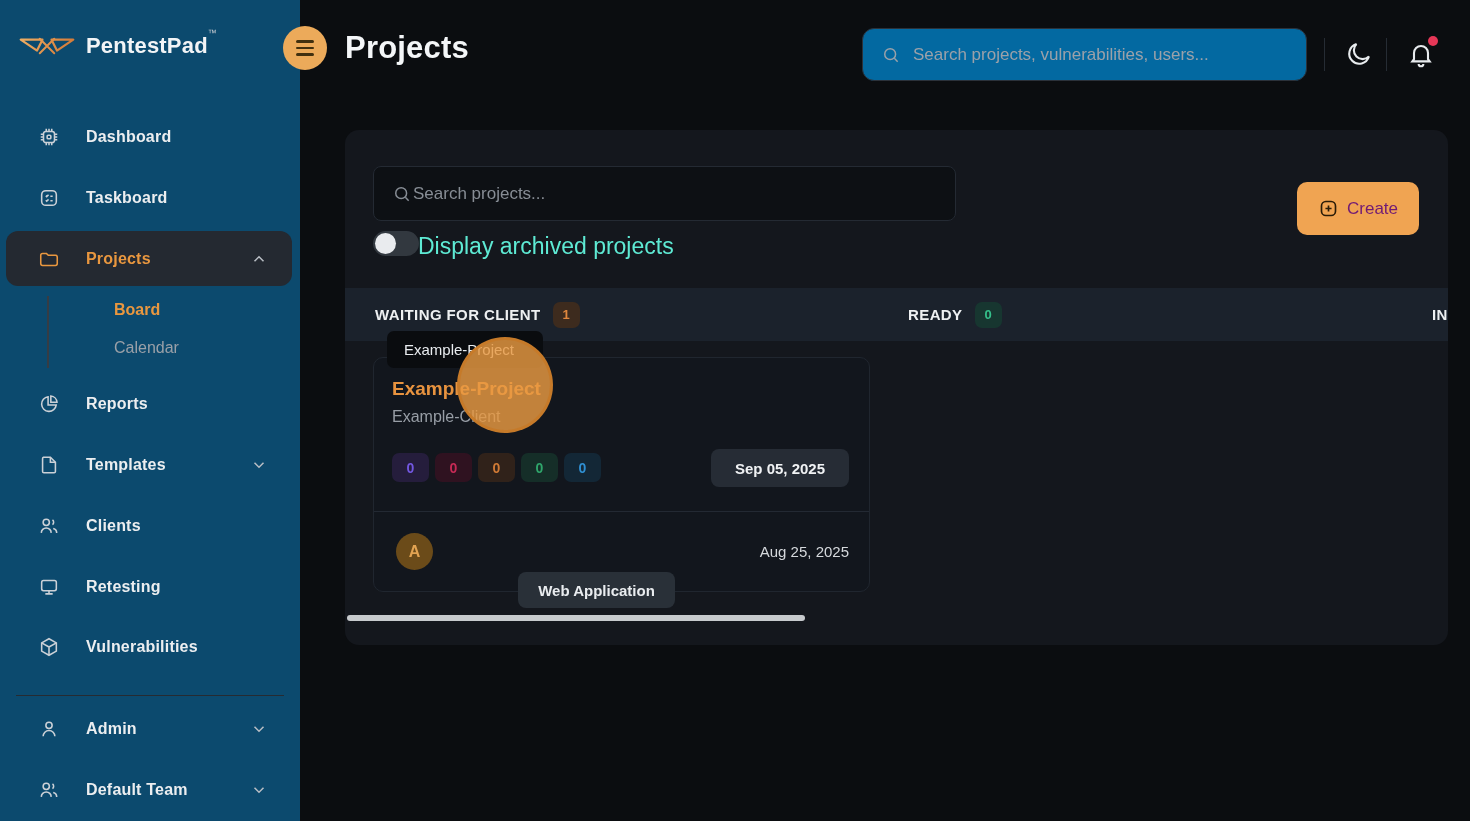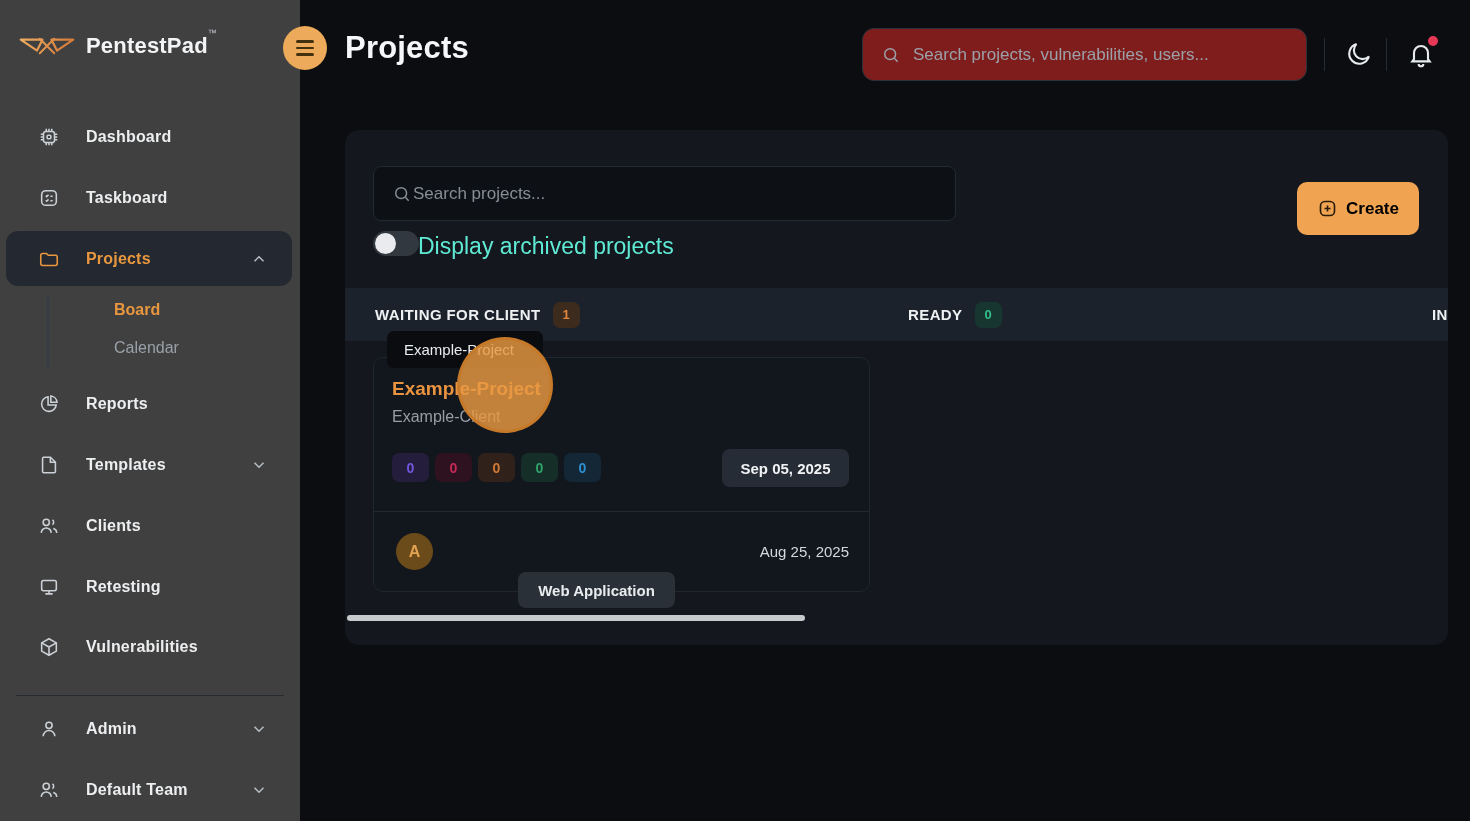--- a/index.html
+++ b/index.html
@@ -1,20 +1,20 @@
 <!DOCTYPE html>
 <html><head>
 <meta charset="utf-8">
 <style>
   * { margin:0; padding:0; box-sizing:border-box; }
   html,body { width:1470px; height:821px; background:#0b0d10; font-family:"Liberation Sans", sans-serif; overflow:hidden; }
   .app { position:relative; width:1470px; height:821px; background:#0b0d10; }
 
   
-  .sidebar { position:absolute; left:0; top:0; width:300px; height:821px; background:#404040; z-index:5;text-decoration:underline; }
+  .sidebar { position:absolute; left:0; top:0; width:300px; height:821px; background:#0c4a6e; z-index:5;text-decoration:underline; }
   .logo-row { position:absolute; left:18px; top:28px; display:flex; align-items:flex-start; gap:10px; }
   .logo-mark { width:58px; height:36px; }
   .logo-text { font-size:22px; font-weight:700; color:#f2f4f6; letter-spacing:.2px; line-height:36px; }
   .logo-tm { font-size:9px; color:#c6cad0; vertical-align:top; }
 
   .nav-item { position:absolute; left:6px; right:8px; height:44px; display:flex; align-items:center; padding-left:32px; border-radius:12px; cursor:pointer; }
   .nav-item .nav-icon { width:22px; height:22px; color:#ccd1d7; flex:0 0 22px; display:flex; }
   .nav-item .nav-icon svg { width:22px; height:22px; }
   .nav-label { margin-left:26px; font-size:16px; font-weight:700; color:#eceef0; letter-spacing:.2px; }
   .nav-item.active { background:#242931; height:55px; }
@@ -24,60 +24,60 @@
   .sub-line { position:absolute; left:47px; top:296px; width:2px; height:72px; background:#363c44; }
   .sub-item { position:absolute; left:95px; height:36px; display:flex; align-items:center; font-size:16px; font-weight:700; cursor:pointer;margin-left:19px; }
   .sub-item.active { color:#e9973f; }
   .sub-item.muted { color:#9aa0a8; font-weight:400; }
   .side-divider { position:absolute; left:16px; right:16px; top:695px; height:1px; background:#262b32; }
 
   
   .hamburger-btn { position:absolute; left:283px; top:26px; width:44px; height:44px; border-radius:50%; background:#ecaa5a; z-index:6; border:none; display:flex; flex-direction:column; justify-content:center; align-items:center; gap:4px; cursor:pointer; }
   .hamburger-btn i { display:block; width:18px; height:2.5px; background:#42300f; border-radius:2px; }
   .page-title { position:absolute; left:345px; top:30px; font-size:31px; font-weight:800; color:#f4f6f8; letter-spacing:.2px; }
-  .global-search { position:absolute; left:862px; top:28px; width:445px; height:53px; background:#7f1d1d; border:1px solid #2b313a; border-radius:12px; display:flex; align-items:center; padding:0 18px; }
+  .global-search { position:absolute; left:862px; top:28px; width:445px; height:53px; background:#0369a1; border:1px solid #2b313a; border-radius:12px; display:flex; align-items:center; padding:0 18px; }
   .global-search svg { width:20px; height:20px; color:#9ba1a9; }
   .global-search input { flex:1; margin-left:12px; background:transparent; border:none; outline:none; color:#cfd3d8; font-size:17px; font-family:"Liberation Sans", sans-serif; }
   .global-search input::placeholder { color:#9ba1a9; }
   .top-divider { position:absolute; top:38px; width:1px; height:33px; background:#262c34; }
   .icon-btn { position:absolute; top:38px; width:34px; height:34px; background:transparent; border:none; color:#e8ebee; cursor:pointer; }
   .icon-btn svg { width:28px; height:28px; }
   .notif-dot { position:absolute; right:0px; top:-2px; width:10px; height:10px; border-radius:50%; background:#e63757; }
 
   
   .panel { position:absolute; left:345px; top:130px; width:1103px; height:515px; background:#14171d; border-radius:14px; overflow:hidden; z-index:1; }
   .proj-search { position:absolute; left:28px; top:36px; width:583px; height:55px; background:#0d1014; border:1px solid #242a33; border-radius:8px; display:flex; align-items:center; padding:0 18px; }
   .proj-search svg { width:20px; height:20px; color:#878d95; }
   .proj-search input { flex:1; margin-left:1px; background:transparent; border:none; outline:none; color:#cfd3d8; font-size:17px; font-family:"Liberation Sans", sans-serif; }
   .proj-search input::placeholder { color:#878d95; }
   .toggle { position:absolute; left:28px; top:101px; width:46px; height:25px; border-radius:13px; background:#32383f; cursor:pointer; }
   .toggle .knob { position:absolute; left:2px; top:2px; width:21px; height:21px; border-radius:50%; background:#e9ebee; }
   .toggle-label { position:absolute; left:73px; top:103px; font-size:23px; color:#5eead4; }
   .create-btn { position:absolute; left:952px; top:52px; width:122px; height:53px; background:#f0a452; border:none; border-radius:10px; display:flex; align-items:center; justify-content:center; gap:8px; cursor:pointer; }
   .create-btn svg { width:21px; height:21px; color:#2a1c08; }
-  .create-btn span { font-size:17px; font-weight:700; color:#000000; }
+  .create-btn span { font-size:17px; font-weight:400; color:#701a75; }
 
   .col-strip { position:absolute; left:0; top:158px; width:100%; height:53px; background:#1b222c; }
   .col-head { position:absolute; top:0; height:53px; display:flex; align-items:center; gap:12px; white-space:nowrap; }
   .col-name { font-size:15px; font-weight:800; color:#eef0f2; letter-spacing:.4px; }
   .col-count { min-width:27px; height:26px; padding:0 7px; border-radius:7px; font-size:13px; font-weight:700; display:flex; align-items:center; justify-content:center; }
   .count-waiting { background:#3d2b1e; color:#e0873e; }
   .count-ready { background:#173630; color:#35c08b; }
 
   .project-card { position:absolute; left:28px; top:227px; width:497px; height:235px; background:#12161d; border:1px solid #20262f; border-radius:10px; cursor:pointer; }
   .card-title { position:absolute; left:18px; top:20px; font-size:19px; font-weight:700; color:#e8933f; }
   .card-client { position:absolute; left:18px; top:50px; font-size:16px; color:#989ea6; }
   .sev-row { position:absolute; left:18px; top:95px; display:flex; gap:6px; }
   .sev { width:37px; height:29px; border-radius:7px; font-size:14px; font-weight:700; display:flex; align-items:center; justify-content:center; }
   .sev-0 { background:#251d3c; color:#7257e0; }
   .sev-1 { background:#2f1220; color:#c62a55; }
   .sev-2 { background:#30221a; color:#d07a35; }
   .sev-3 { background:#152e28; color:#2fa56b; }
   .sev-4 { background:#132736; color:#2f8fd2; }
-  .date-chip { position:absolute; right:20px; top:91px; width:127px; height:38px; background:#262c35; border-radius:8px; display:flex; align-items:center; justify-content:center; font-size:15px; font-weight:700; color:#f0f2f4; }
+  .date-chip { position:absolute; right:20px; top:91px; width:138px; height:38px; background:#262c35; border-radius:8px; display:flex; align-items:center; justify-content:center; font-size:15px; font-weight:700; color:#f0f2f4; }
   .card-divider { position:absolute; left:0; right:0; top:153px; height:1px; background:#232933; }
   .avatar { position:absolute; left:22px; top:175px; width:37px; height:37px; border-radius:50%; background:#6b4b19; color:#e2a352; font-size:16px; font-weight:700; display:flex; align-items:center; justify-content:center; }
   .type-chip { position:absolute; left:144px; top:176px; width:157px; height:36px; background:#293038; border-radius:8px; display:flex; align-items:center; justify-content:center; font-size:15px; font-weight:700; color:#e9ecef;margin-top:38px; }
   .card-date { position:absolute; right:20px; top:185px; font-size:15px; color:#d5d8dc; }
 
   .tooltip { position:absolute; left:42px; top:201px; width:156px; height:37px; background:#0a0c0f; border-radius:7px; display:flex; align-items:center; padding-left:17px; font-size:15px; color:#e9ecef; z-index:3; }
   .click-highlight { position:absolute; left:112px; top:207px; width:96px; height:96px; border-radius:50%; background:rgba(233,154,66,.82); border:3px solid rgba(199,122,40,.9); z-index:4; }
   .h-scrollbar { position:absolute; left:2px; top:485px; width:458px; height:6px; border-radius:3px; background:#c7cacd; cursor:grab; }
 </style>
 </head>

